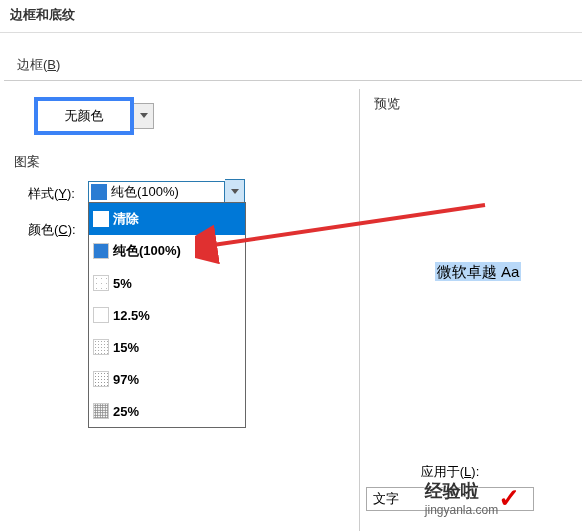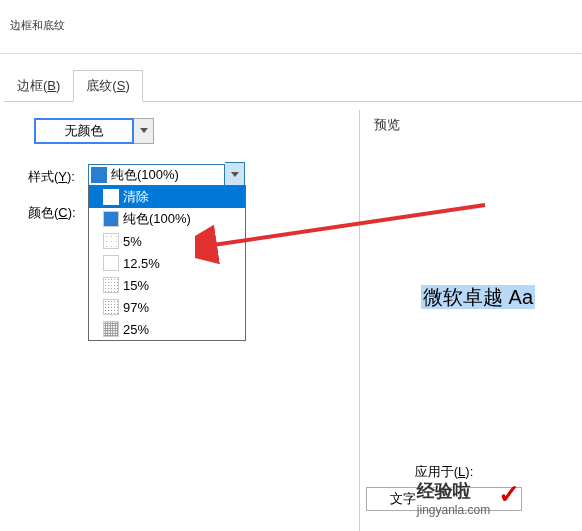--- a/index.html
+++ b/index.html
@@ -10,23 +10,24 @@
     body {
       margin: 0;
       padding: 0;
       background: #fff;
       width: 582px;
       height: 531px;
       overflow: hidden;
       position: relative;
     }
     .dialog-title {
-      padding: 18px 10px;
+      padding: 6px 10px;
       color: #333;
-      font-size: 11px;
+      font-size: 13px;
+      font-weight: bold;
     }
     .title-separator {
       border-bottom: 1px solid #ddd;
       margin-top: 2px;
     }
     .tabs {
       display: flex;
       margin-top: 16px;
       margin-left: 4px;
       border-bottom: 1px solid #ccc;
@@ -68,22 +69,22 @@
       display: flex;
       align-items: center;
       margin: 8px 0 18px 20px;
     }
     .color-select {
       display: flex;
       align-items: center;
     }
     .color-select-box {
       width: 100px;
-      height: 26px;
-      border: 2px solid #3b82f6;
+      height: 38px;
+      border: 4px solid #3b82f6;
       display: flex;
       align-items: center;
       justify-content: center;
       background: #fff;
     }
     .dropdown-btn {
       width: 20px;
       height: 26px;
       border: 1px solid #aaa;
       border-left: none;
@@ -184,23 +185,24 @@
       top: 23px;
       left: 0;
       width: 158px;
       border: 1px solid #666;
       background: #fff;
       z-index: 10;
     }
     .dropdown-item {
       display: flex;
       align-items: center;
-      height: 22px;
-      padding: 0 14px;
+      height: 32px;
+      padding: 0 4px;
       cursor: pointer;
+      font-weight: bold;
     }
     .dropdown-item .swatch {
       border: 1px solid #ccc;
     }
     .dropdown-item.highlighted {
       background: #0078d7;
       color: #fff;
     }
     .dropdown-item.highlighted .swatch {
       border: 1px solid #fff;
@@ -210,53 +212,54 @@
       align-items: center;
       margin: 12px 0 0 14px;
     }
     .preview-box {
       margin-top: 150px;
       text-align: center;
     }
     .preview-text {
       background: #b8d8f8;
       padding: 1px 2px;
-      font-size: 20px;
+      font-size: 15px;
     }
     .apply-section {
       position: absolute;
       bottom: 20px;
       left: 366px;
       text-align: center;
     }
     .apply-select {
       display: flex;
       margin-top: 6px;
     }
     .apply-select-box {
-      width: 156px;
+      width: 168px;
       height: 24px;
       border: 1px solid #aaa;
       display: flex;
       align-items: center;
-      padding-left: 23px;
+      padding-left: 6px;
       background: #fff;
     }
     .arrow {
       position: absolute;
       z-index: 20;
       pointer-events: none;
     }
     .watermark {
       position: absolute;
       bottom: 14px;
       right: 62px;
       z-index: 30;
       display: flex;
-      gap: 8px;
+      align-items: center;
+      gap: 0;
     }
     .watermark-text {
       font-weight: bold;
       font-size: 18px;
       color: #333;
       text-shadow: 0 0 2px #fff, 0 0 2px #fff;
     }
     .watermark-sub {
       font-size: 12px;
       color: #666;
@@ -271,35 +274,35 @@
     }
   </style>
 </head>
 <body>
 
 <div class="dialog-title">边框和底纹</div>
 <div class="title-separator"></div>
 
 <div class="tabs">
   <div class="tab">边框(<span class="underline">B</span>)</div>
-  <div class="tab active">底纹(<span class="underline">S</span>)</div>
 </div>
 
 <div class="content">
   <div class="left-panel">
     <div class="fill-row">
       <div class="color-select">
         <div class="color-select-box">无颜色</div>
         <div class="dropdown-btn">
           <svg viewBox="0 0 8 6">
               <path d="M0 0 L8 0 L4 5 Z" fill="#555"></path>
             </svg>
         </div>
       </div>
     </div>
+    <div class="section-label">图案</div>
 
     <div class="style-row">
       <div class="style-label">样式(<span class="underline">Y</span>):</div>
       <div class="style-select-wrap">
         <div class="style-select">
           <div class="style-select-box open">
             <span class="swatch blue"></span>
             <span>纯色(100%)</span>
           </div>
           <div class="dropdown-btn open">

